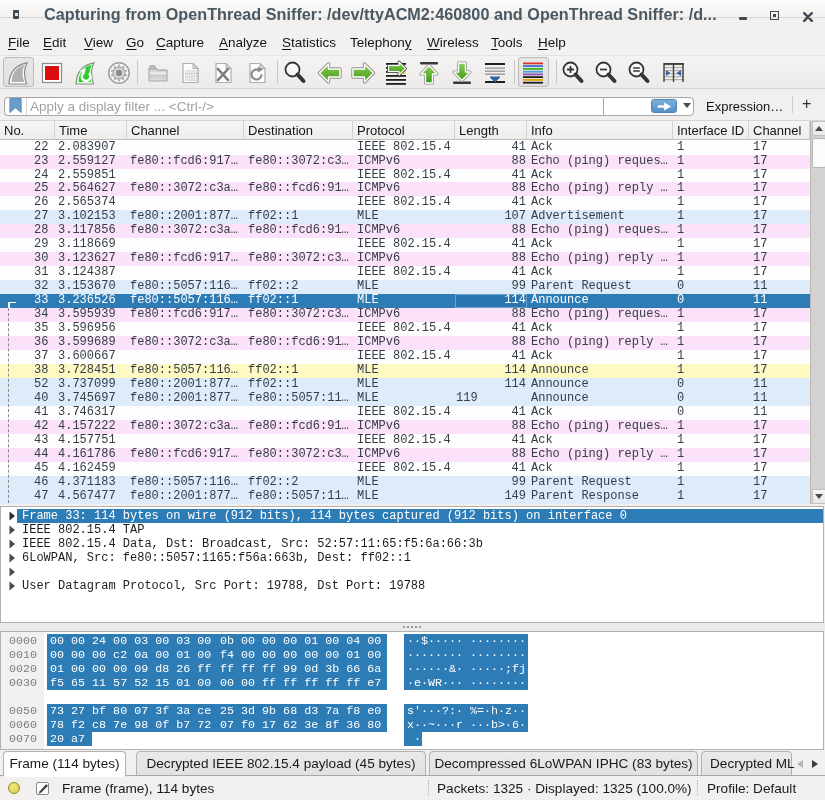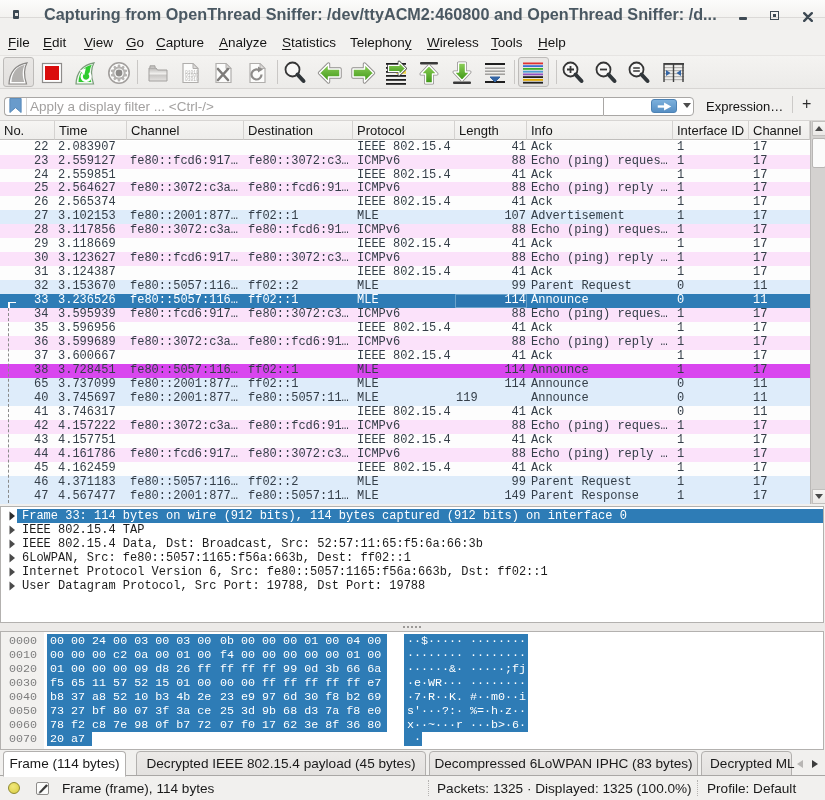--- a/index.html
+++ b/index.html
@@ -466,33 +466,33 @@
     </div>
 <div class="pr" style="top:229.00px;background:#fdfdfd;color:#343e48">
       <i style="left:0;width:48.5px;text-align:right">37</i>
       <i style="left:58px">3.600667</i>
       <i style="left:357px">IEEE 802.15.4</i>
       <i style="left:456px;width:70px;text-align:right">41</i>
       <i style="left:531px">Ack</i>
       <i style="left:677px">1</i>
       <i style="left:753px">17</i>
     </div>
-<div class="pr" style="top:242.96px;background:#d946ef;color:#343e48">
+<div class="pr" style="top:242.96px;background:#fef9c3;color:#343e48">
       <i style="left:0;width:48.5px;text-align:right">38</i>
       <i style="left:58px">3.728451</i>
       <i style="left:130px">fe80::5057:116…</i>
       <i style="left:248px">ff02::1</i>
       <i style="left:357px">MLE</i>
       <i style="left:456px;width:70px;text-align:right">114</i>
       <i style="left:531px">Announce</i>
       <i style="left:677px">1</i>
       <i style="left:753px">17</i>
     </div>
 <div class="pr" style="top:256.92px;background:#deecfa;color:#343e48">
-      <i style="left:0;width:48.5px;text-align:right">65</i>
+      <i style="left:0;width:48.5px;text-align:right">52</i>
       <i style="left:58px">3.737099</i>
       <i style="left:130px">fe80::2001:877…</i>
       <i style="left:248px">ff02::1</i>
       <i style="left:357px">MLE</i>
       <i style="left:456px;width:70px;text-align:right">114</i>
       <i style="left:531px">Announce</i>
       <i style="left:677px">0</i>
       <i style="left:753px">11</i>
     </div>
 <div class="pr" style="top:270.88px;background:#deecfa;color:#343e48">
@@ -612,21 +612,20 @@
 <div class="dr" style="top:43.5px">
       <svg class="tri" width="8" height="10" viewBox="0 0 8 10" style="left:7px;top:2px">
         <path d="M1.5 0.5 L7 5 L1.5 9.5 Z" fill="#4a4a4a"></path>
       </svg>
       <i style="left:21px;color:#1c1c1c">6LoWPAN, Src: fe80::5057:1165:f56a:663b, Dest: ff02::1</i>
     </div>
 <div class="dr" style="top:57.5px">
       <svg class="tri" width="8" height="10" viewBox="0 0 8 10" style="left:7px;top:2px">
         <path d="M1.5 0.5 L7 5 L1.5 9.5 Z" fill="#4a4a4a"></path>
       </svg>
-      <i style="left:21px;color:#1c1c1c">Internet Protocol Version 6, Src: fe80::5057:1165:f56a:663b, Dst: ff02::1</i>
     </div>
 <div class="dr" style="top:71.5px">
       <svg class="tri" width="8" height="10" viewBox="0 0 8 10" style="left:7px;top:2px">
         <path d="M1.5 0.5 L7 5 L1.5 9.5 Z" fill="#4a4a4a"></path>
       </svg>
       <i style="left:21px;color:#1c1c1c">User Datagram Protocol, Src Port: 19788, Dst Port: 19788</i>
     </div>
 </div>
 
 <div id="split">
@@ -663,29 +662,20 @@
       <i class="w" style="left:469px">·····;fj</i>
     </div>
 <div class="hr" style="top:43.8px">
       <b class="hl" style="left:46px;width:340px"></b>
       <b class="hl" style="left:403px;width:124px"></b>
       <i style="left:8px;color:#7e7e7e">0030</i>
       <i class="w" style="left:49px">f5 65 11 57 52 15 01 00</i>
       <i class="w" style="left:219px">00 00 ff ff ff ff ff e7</i>
       <i class="w" style="left:406px">·e·WR···</i>
       <i class="w" style="left:469px">········</i>
-    </div>
-<div class="hr" style="top:57.9px">
-      <b class="hl" style="left:46px;width:340px"></b>
-      <b class="hl" style="left:403px;width:124px"></b>
-      <i style="left:8px;color:#7e7e7e">0040</i>
-      <i class="w" style="left:49px">b8 37 a8 52 10 b3 4b 2e</i>
-      <i class="w" style="left:219px">23 e9 97 6d 30 f8 b2 69</i>
-      <i class="w" style="left:406px">·7·R··K.</i>
-      <i class="w" style="left:469px">#··m0··i</i>
     </div>
 <div class="hr" style="top:72.0px">
       <b class="hl" style="left:46px;width:340px"></b>
       <b class="hl" style="left:403px;width:124px"></b>
       <i style="left:8px;color:#7e7e7e">0050</i>
       <i class="w" style="left:49px">73 27 bf 80 07 3f 3a ce</i>
       <i class="w" style="left:219px">25 3d 9b 68 d3 7a f8 e0</i>
       <i class="w" style="left:406px">s'···?:·</i>
       <i class="w" style="left:469px">%=·h·z··</i>
     </div>

